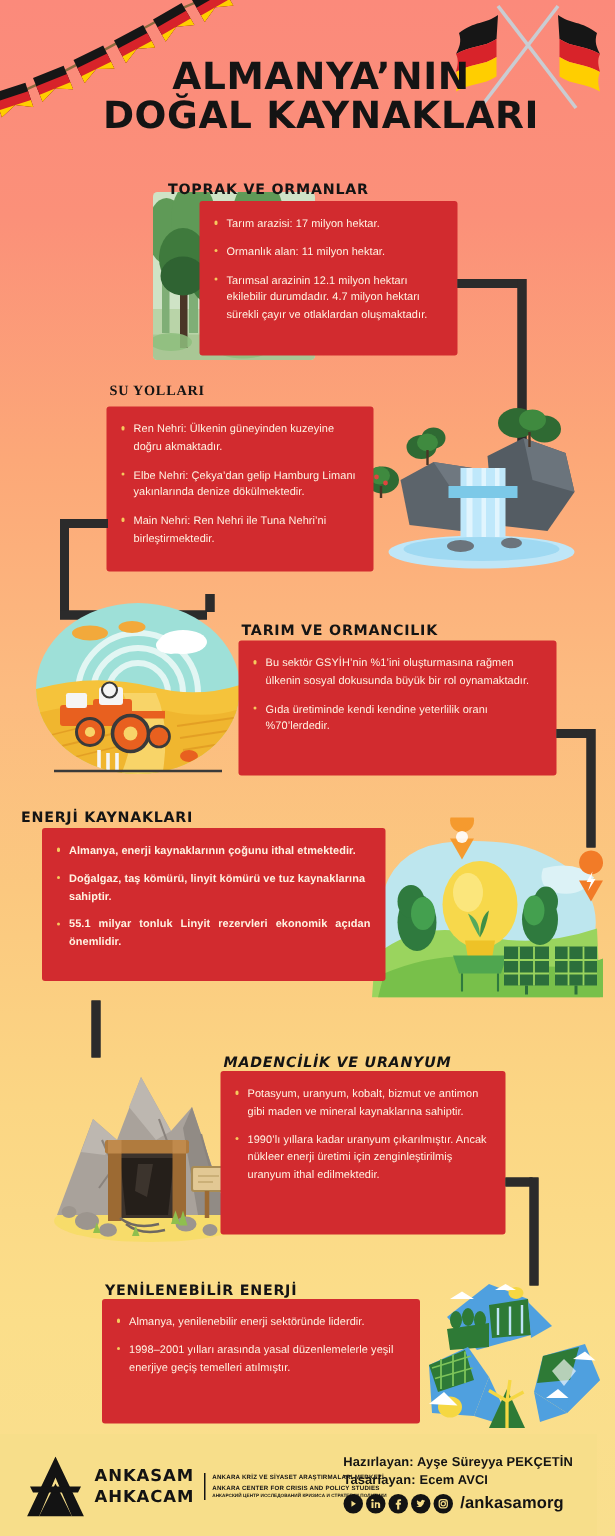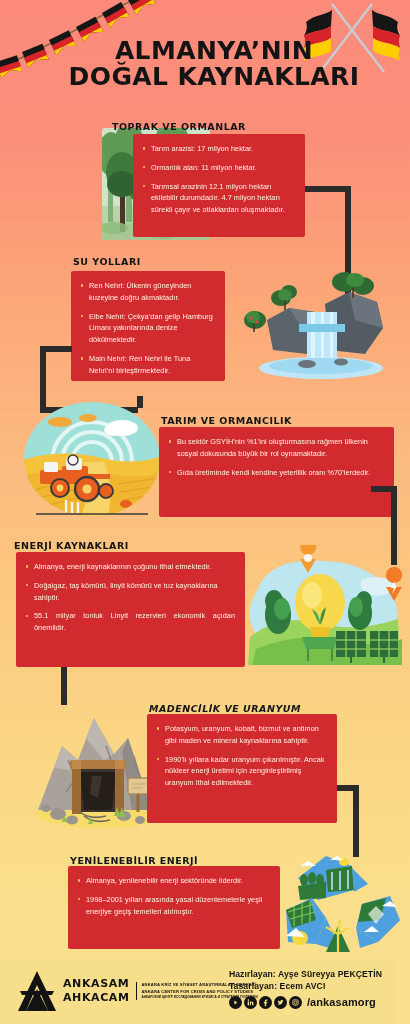--- a/index.html
+++ b/index.html
@@ -228,22 +228,22 @@
       <g stroke="#4a3526" stroke-width="1.6">
         <line x1="48" y1="32" x2="48" y2="42"></line>
           <line x1="116" y1="20" x2="116" y2="30"></line>
         <line x1="17" y1="56" x2="17" y2="64"></line>
       </g>
       <circle cx="14" cy="50" r="1.6" fill="#e0443f"></circle>
         <circle cx="20" cy="54" r="1.6" fill="#e0443f"></circle>
     </g>
   </svg>
 
-  <div class="sec-head" style="left:73px;top:256px;">SU YOLLARI</div>
-  <div class="card" style="left:71px;top:271px;width:154px;height:110px;">
+  <div class="sec-head" style="left:73px;top:256px;font-family:Liberation Serif, serif;">SU YOLLARI</div>
+  <div class="card" style="left:71px;top:271px;width:178px;height:110px;">
     <ul>
       <li>Ren Nehri: Ülkenin güneyinden kuzeyine doğru akmaktadır.</li>
       <li>Elbe Nehri: Çekya’dan gelip Hamburg Limanı yakınlarında denize dökülmektedir.</li>
       <li>Main Nehri: Ren Nehri ile Tuna Nehri’ni birleştirmektedir.</li>
     </ul>
   </div>
 
   <div class="connector" style="left:40px;top:346px;width:32px;height:1.4px;background:#2b2b2b;"></div>
   <div class="connector" style="left:40px;top:346px;width:1.4px;height:62px;background:#2b2b2b;"></div>
   <div class="connector" style="left:40px;top:407px;width:98px;height:1.4px;background:#2b2b2b;"></div>
@@ -299,21 +299,21 @@
         <path d="M44,114 L44,100"></path>
           <path d="M50,116 L50,102"></path>
           <path d="M56,114 L56,102"></path>
       </g>
     </g>
     <ellipse cx="70" cy="59" rx="68" ry="57" fill="none" stroke="#3a3a3a" stroke-width="0"></ellipse>
     <line x1="14" y1="114" x2="126" y2="114" stroke="#3a3a3a" stroke-width="1.6"></line>
   </svg>
 
   <div class="sec-head" style="left:161px;top:415px;">TARIM VE ORMANCILIK</div>
-  <div class="card" style="left:159px;top:427px;width:235px;height:90px;">
+  <div class="card" style="left:159px;top:427px;width:212px;height:90px;">
     <ul>
       <li>Bu sektör GSYİH’nin %1’ini oluşturmasına rağmen ülkenin sosyal dokusunda büyük bir rol oynamaktadır.</li>
       <li>Gıda üretiminde kendi kendine yeterlilik oranı %70’lerdedir.</li>
     </ul>
   </div>
 
   <div class="connector" style="left:371px;top:486px;width:22px;height:1.4px;background:#2b2b2b;"></div>
   <div class="connector" style="left:391px;top:486px;width:1.4px;height:79px;background:#2b2b2b;"></div>
 
   <svg class="art" style="left:238px;top:545px;width:165px;height:120px;" viewBox="0 0 165 120">
@@ -367,21 +367,21 @@
       <path d="M70,10 a8,8 0 1,1 0.1,0 Z" fill="#F59A2E"></path>
       <path d="M62,14 L78,14 L70,28 Z" fill="#F59A2E"></path>
       <circle cx="70" cy="13" r="4" fill="#fff" opacity=".9"></circle>
       <path d="M156,38 a8,8 0 1,1 0.1,0 Z" fill="#F27B27"></path>
       <path d="M148,42 L164,42 L156,56 Z" fill="#F27B27"></path>
       <path d="M157,36 L153,43 L156,43 L154,49 L159,41 L156,41 Z" fill="#fff"></path>
     </g>
   </svg>
 
   <div class="sec-head" style="left:14px;top:540px;text-align:right;">ENERJİ KAYNAKLARI</div>
-  <div class="card" style="left:16px;top:552px;width:229px;height:115px;">
+  <div class="card" style="left:28px;top:552px;width:229px;height:102px;font-weight:bold;">
     <ul>
       <li>Almanya, enerji kaynaklarının çoğunu ithal etmektedir.</li>
       <li>Doğalgaz, taş kömürü, linyit kömürü ve tuz kaynaklarına sahiptir.</li>
       <li class="justify">55.1 milyar tonluk Linyit rezervleri ekonomik açıdan önemlidir.</li>
     </ul>
   </div>
 
   <div class="connector" style="left:61px;top:667px;width:1.4px;height:38px;background:#2b2b2b;"></div>
 
   <svg class="art" style="left:28px;top:698px;width:138px;height:132px;" viewBox="0 0 138 132">

